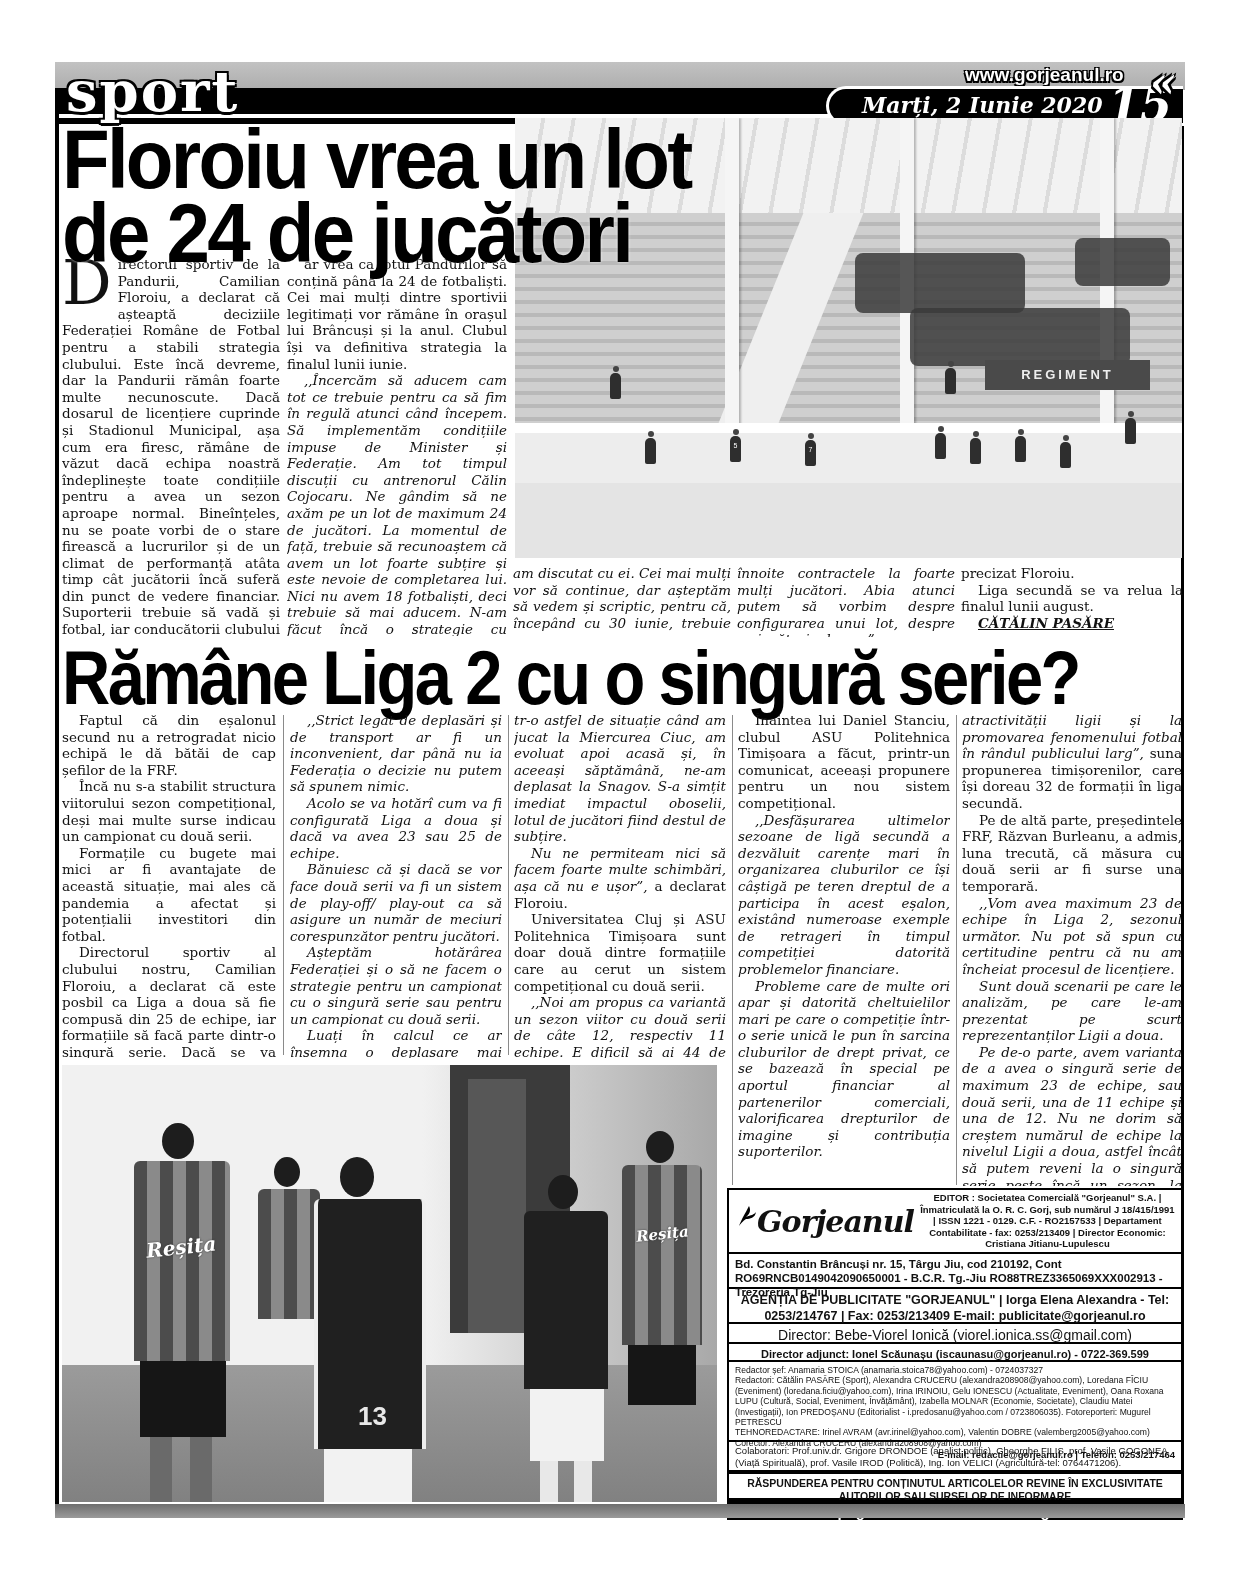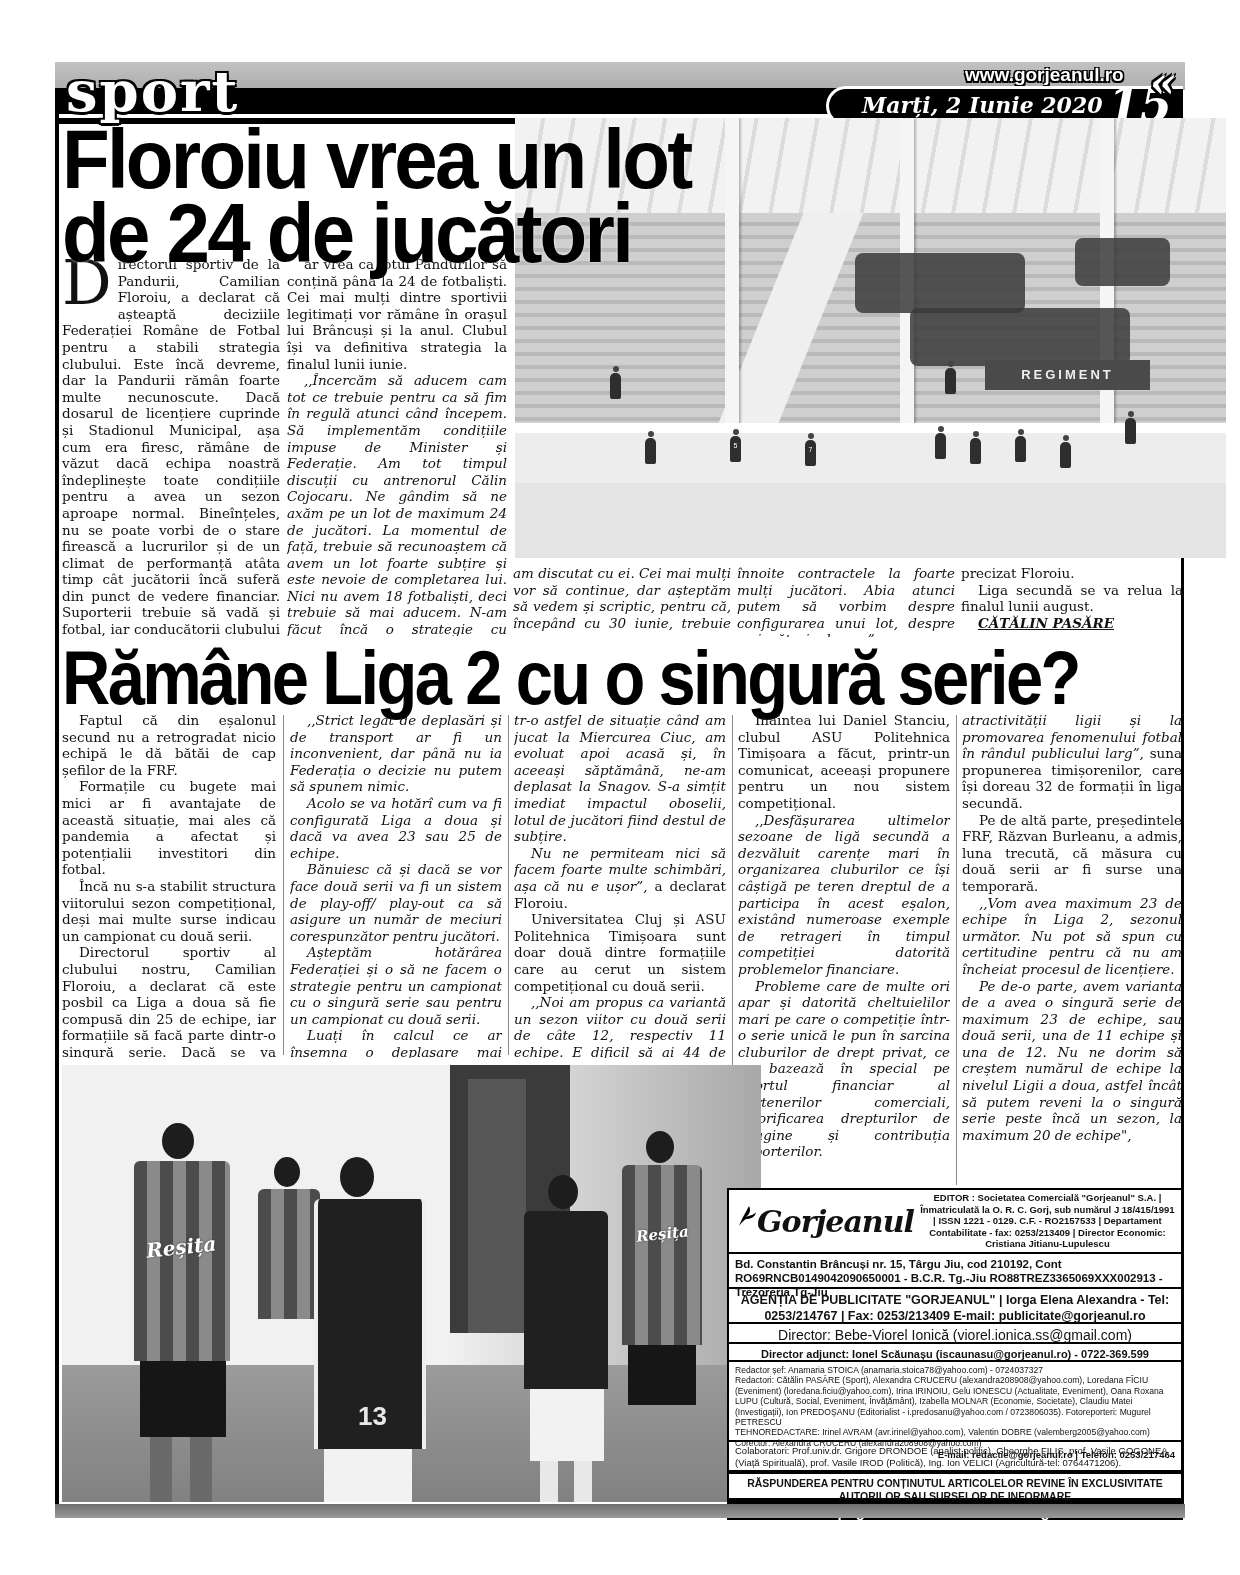--- a/index.html
+++ b/index.html
@@ -30,21 +30,21 @@
           letter-spacing:-3px;white-space:nowrap;display:inline-block;transform:scaleX(.88);transform-origin:0 0;}
   
   .col{font-size:13.5px;line-height:16.6px;text-align:justify;overflow:hidden;}
   .col p{margin:0;text-indent:17px;}
   .col p.noind{text-indent:0;}
   .it{font-style:italic;}
   .dropcap{float:left;font-size:62px;line-height:50px;padding:2px 6px 0 0;font-family:"DejaVu Serif",serif;}
   .byline{font-weight:bold;font-style:italic;text-align:left;text-decoration:underline;text-indent:0;margin-top:2px;}
   .vrule{width:1px;background:#8a8a8a;}
   
-  .photo{overflow:hidden;background:#ddd;padding-left:44px;}
+  .photo{overflow:hidden;background:#ddd;}
   .ph1{left:515px;top:118px;width:667px;height:440px;}
   .ph1 .roof{position:absolute;left:0;top:0;width:100%;height:95px;
      background:repeating-linear-gradient(100deg,#f2f2f2 0 26px,#dcdcdc 26px 30px);}
   .ph1 .stand{position:absolute;left:0;top:95px;width:100%;height:210px;
      background:repeating-linear-gradient(180deg,#cfcfcf 0 9px,#b9b9b9 9px 13px);}
   .ph1 .stairs{position:absolute;left:245px;top:95px;width:60px;height:215px;background:#efefef;transform:skewX(-22deg);}
   .ph1 .pillar{position:absolute;top:0;width:14px;height:310px;background:#f5f5f5;box-shadow:2px 0 2px rgba(0,0,0,.25);}
   .ph1 .track{position:absolute;left:0;top:305px;width:100%;height:135px;
      background:linear-gradient(180deg,#ffffff 0 10px,#ededed 10px 60px,#e4e4e4 60px 100%);}
   .ph1 .banner{position:absolute;left:470px;top:242px;width:165px;height:30px;background:#4a4a4a;color:#eee;
@@ -173,22 +173,22 @@
   <span class="h2line">Rămâne Liga 2 cu o singură serie?</span>
 </div>
 
 <div class="abs vrule" style="left:283px;top:715px;height:340px;"></div>
 <div class="abs vrule" style="left:508px;top:715px;height:340px;"></div>
 <div class="abs vrule" style="left:732px;top:715px;height:470px;"></div>
 <div class="abs vrule" style="left:956px;top:715px;height:470px;"></div>
 
 <div class="abs col" style="left:62px;top:712px;width:214px;height:346px;">
   <p>Faptul că din eșalonul secund nu a retrogradat nicio echipă le dă bătăi de cap șefilor de la FRF.</p>
+  <p>Încă nu s-a stabilit structura viitorului sezon competițional, deși mai multe surse indicau un campionat cu două serii.</p>
   <p>Formațile cu bugete mai mici ar fi avantajate de această situație, mai ales că pandemia a afectat și potențialii investitori din fotbal.</p>
-  <p>Încă nu s-a stabilit structura viitorului sezon competițional, deși mai multe surse indicau un campionat cu două serii.</p>
   <p>Directorul sportiv al clubului nostru, Camilian Floroiu, a declarat că este posbil ca Liga a doua să fie compusă din 25 de echipe, iar formațiile să facă parte dintr-o singură serie. Dacă se va merge pe varianta cu două serii, cel mai probabil se va juca play-off și play-out.</p>
 </div>
 <div class="abs col" style="left:290px;top:712px;width:212px;height:346px;">
   <p class="it">,,Strict legat de deplasări și de transport ar fi un inconvenient, dar până nu ia Federația o decizie nu putem să spunem nimic.</p>
   <p class="it">Acolo se va hotărî cum va fi configurată Liga a doua și dacă va avea 23 sau 25 de echipe.</p>
   <p class="it">Bănuiesc că și dacă se vor face două serii va fi un sistem de play-off/ play-out ca să asigure un număr de meciuri corespunzător pentru jucători.</p>
   <p class="it">Așteptăm hotărârea Federației și o să ne facem o strategie pentru un campionat cu o singură serie sau pentru un campionat cu două serii.</p>
   <p class="it">Luați în calcul ce ar însemna o deplasare mai lungă, de 400-500 de kilometri, după care să revii la o intermediară.</p>
 
 </div>
@@ -202,20 +202,21 @@
 <div class="abs col" style="left:738px;top:712px;width:212px;height:474px;">
   <p>Înaintea lui Daniel Stanciu, clubul ASU Politehnica Timișoara a făcut, printr-un comunicat, aceeași propunere pentru un nou sistem competițional.</p>
   <p class="it">,,Desfășurarea ultimelor sezoane de ligă secundă a dezvăluit carențe mari în organizarea cluburilor ce își câștigă pe teren dreptul de a participa în acest eșalon, existând numeroase exemple de retrageri în timpul competiției datorită problemelor financiare.</p>
   <p class="it">Probleme care de multe ori apar și datorită cheltuielilor mari pe care o competiție într-o serie unică le pun în sarcina cluburilor de drept privat, ce se bazează în special pe aportul financiar al partenerilor comerciali, valorificarea drepturilor de imagine și contribuția suporterilor.</p>
 
 </div>
 <div class="abs col" style="left:962px;top:712px;width:220px;height:474px;">
   <p class="noind"><span class="it">atractivității ligii și la promovarea fenomenului fotbal în rândul publicului larg”, </span><span>suna propunerea timișorenilor, care își doreau 32 de formații în liga secundă.</span></p>
   <p>Pe de altă parte, președintele FRF, Răzvan Burleanu, a admis, luna trecută, că măsura cu două serii ar fi surse una temporară.</p>
   <p class="it">,,Vom avea maximum 23 de echipe în Liga 2, sezonul următor. Nu pot să spun cu certitudine pentru că nu am încheiat procesul de licențiere.</p>
+  <p class="it">Sunt două scenarii pe care le analizăm, pe care le-am prezentat pe scurt reprezentanților Ligii a doua.</p>
   <p><span class="it">Pe de-o parte, avem varianta de a avea o singură serie de maximum 23 de echipe, sau două serii, una de 11 echipe și una de 12. Nu ne dorim să creștem numărul de echipe la nivelul Ligii a doua, astfel încât să putem reveni la o singură serie peste încă un sezon, la maximum 20 de echipe", </span></p>
 
 </div>
 
 <div class="abs photo ph2">
   <div class="door">
       <i></i>
     </div>
   <div class="floor"></div>
 

